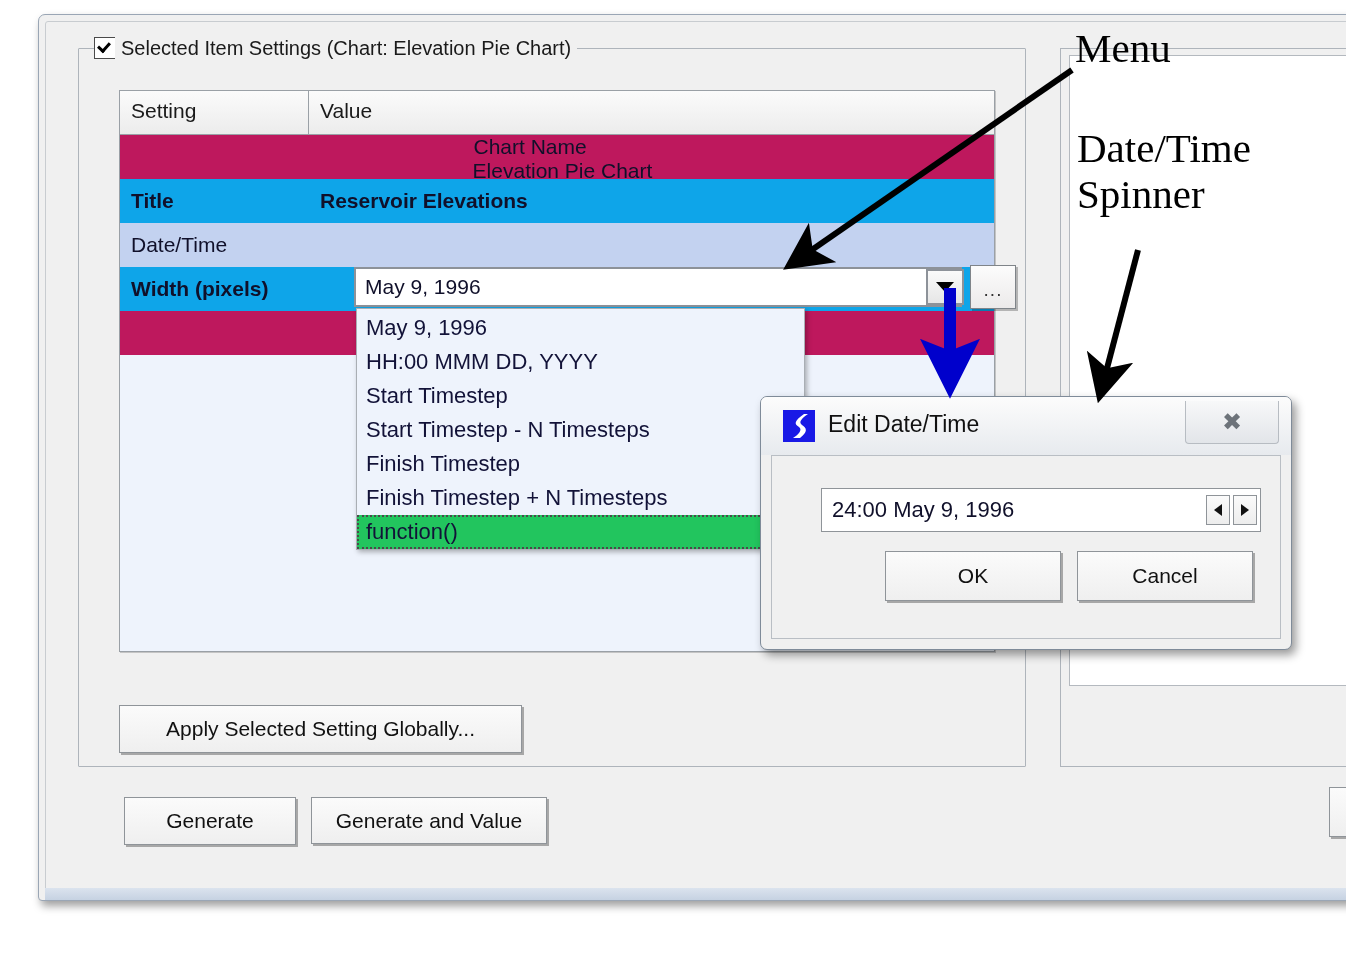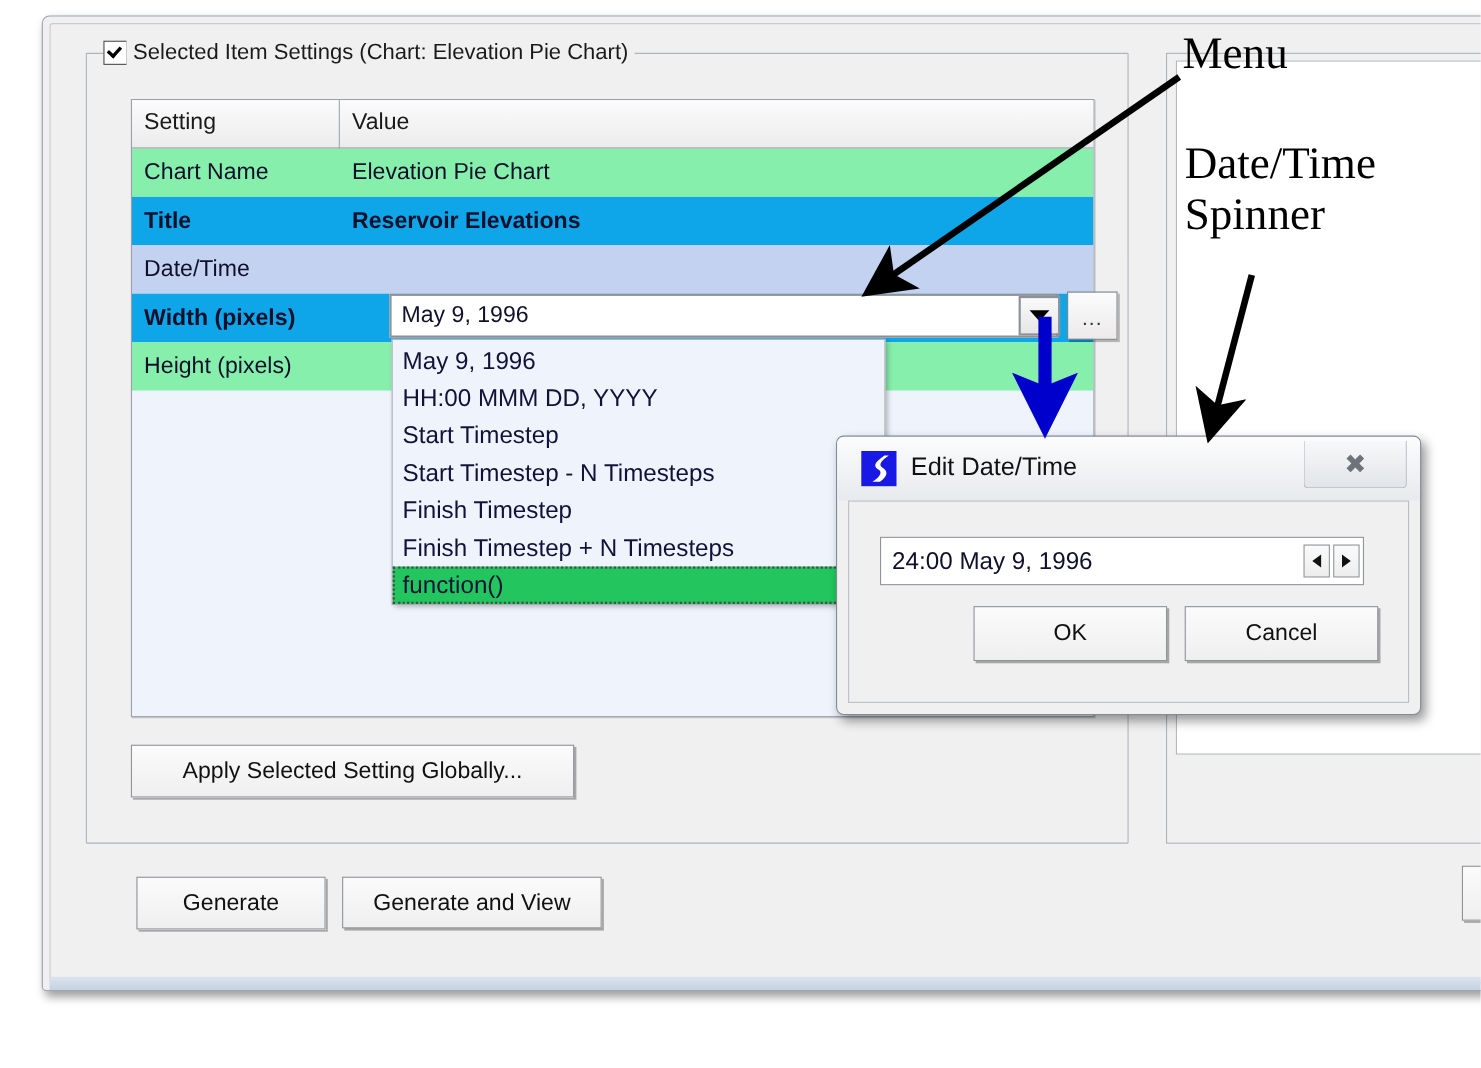--- a/index.html
+++ b/index.html
@@ -56,21 +56,21 @@
   .th{
     border-right:1px solid #9aa0a6;border-bottom:1px solid #9aa0a6;
     background:linear-gradient(#fbfbfb,#ececec);
     font-size:21px;color:#1a1a1a;padding:8px 0 0 11px;box-sizing:border-box;
   }
   .th.c1{width:189px;}
   .th.c2{flex:1;border-right:none;}
   .trow{display:flex;height:44px;font-size:21px;color:#10102a;align-items:center;}
   .trow .c1{width:189px;padding-left:11px;box-sizing:border-box;}
   .trow .c2{flex:1;padding-left:11px;box-sizing:border-box;}
-  .row-a{background:#86efac;}
+  .row-a{background:#be185d;flex-direction:column;}
   .row-b{background:#0ea5e9;font-weight:bold;}
   .row-sel{background:#c3d2f0;}
 
   
   #combo-editor{
     position:absolute;left:308px;top:245px;width:608px;height:40px;
     background:#ffffff;border:2px solid #8d9299;box-sizing:border-box;
     display:flex;align-items:center;
   }
   #combo-value{font-size:21px;color:#10102a;padding-left:9px;}
@@ -110,21 +110,21 @@
 
   
   .winbtn{
     background:linear-gradient(#fbfbfb,#efefef);
     border:1px solid #8f9499;
     box-shadow:2px 2px 0 rgba(0,0,0,.3);
     font-size:21px;color:#111;
     display:flex;align-items:center;justify-content:center;
     box-sizing:border-box;
   }
-  #apply-global-btn{position:absolute;left:73px;top:655px;width:403px;height:48px;}
+  #apply-global-btn{position:absolute;left:73px;top:683px;width:403px;height:48px;}
   #generate-btn{position:absolute;left:78px;top:775px;width:172px;height:48px;}
   #generate-view-btn{position:absolute;left:265px;top:775px;width:236px;height:47px;}
 
   
   #right-panel{
     position:absolute;left:1014px;top:26px;width:330px;height:717px;
     border:1px solid #aeb4bb;border-left:1px solid #aeb4bb;
   }
   #right-panel-inner{
     position:absolute;left:8px;top:6px;right:-10px;bottom:80px;
@@ -157,21 +157,21 @@
     background:linear-gradient(#f7f8f9,#e2e5e9);
     border:1px solid #b7bcc2;border-top:none;border-radius:0 0 4px 4px;
     display:flex;align-items:center;justify-content:center;
     font-size:24px;color:#6d737a;font-family:"Liberation Sans",sans-serif;
   }
   #dialog-body{
     position:absolute;left:10px;top:58px;right:10px;bottom:10px;
     border:1px solid #b9bec4;background:#f0f0f0;
   }
   #spinner{
-    position:absolute;left:28px;top:32px;width:440px;height:44px;
+    position:absolute;left:49px;top:32px;width:440px;height:44px;
     background:#ffffff;border:1px solid #8f9499;
     box-sizing:border-box;display:flex;align-items:center;
   }
   #spinner-value{font-size:22px;color:#10102a;padding-left:10px;flex:1;}
   .spin-btn{
     width:24px;height:30px;margin-right:3px;
     background:linear-gradient(#fbfbfb,#ededed);
     border:1px solid #8f9499;box-sizing:border-box;
     display:flex;align-items:center;justify-content:center;
   }
@@ -244,21 +244,21 @@
       <div class="dd-item">HH:00 MMM DD, YYYY</div>
       <div class="dd-item">Start Timestep</div>
       <div class="dd-item">Start Timestep - N Timesteps</div>
       <div class="dd-item">Finish Timestep</div>
       <div class="dd-item">Finish Timestep + N Timesteps</div>
       <div class="dd-item selected">function()</div>
     </div>
 
     <div class="winbtn" id="apply-global-btn">Apply Selected Setting Globally...</div>
     <div class="winbtn" id="generate-btn">Generate</div>
-    <div class="winbtn" id="generate-view-btn">Generate and View</div>
+    <div class="winbtn" id="generate-view-btn">Generate and Value</div>
 
     <div id="right-panel">
       <div id="right-panel-inner"></div>
     </div>
     <div class="winbtn" id="right-partial-btn"></div>
 
   </div>
   <div id="window-bottom-strip"></div>
 </div>
 

